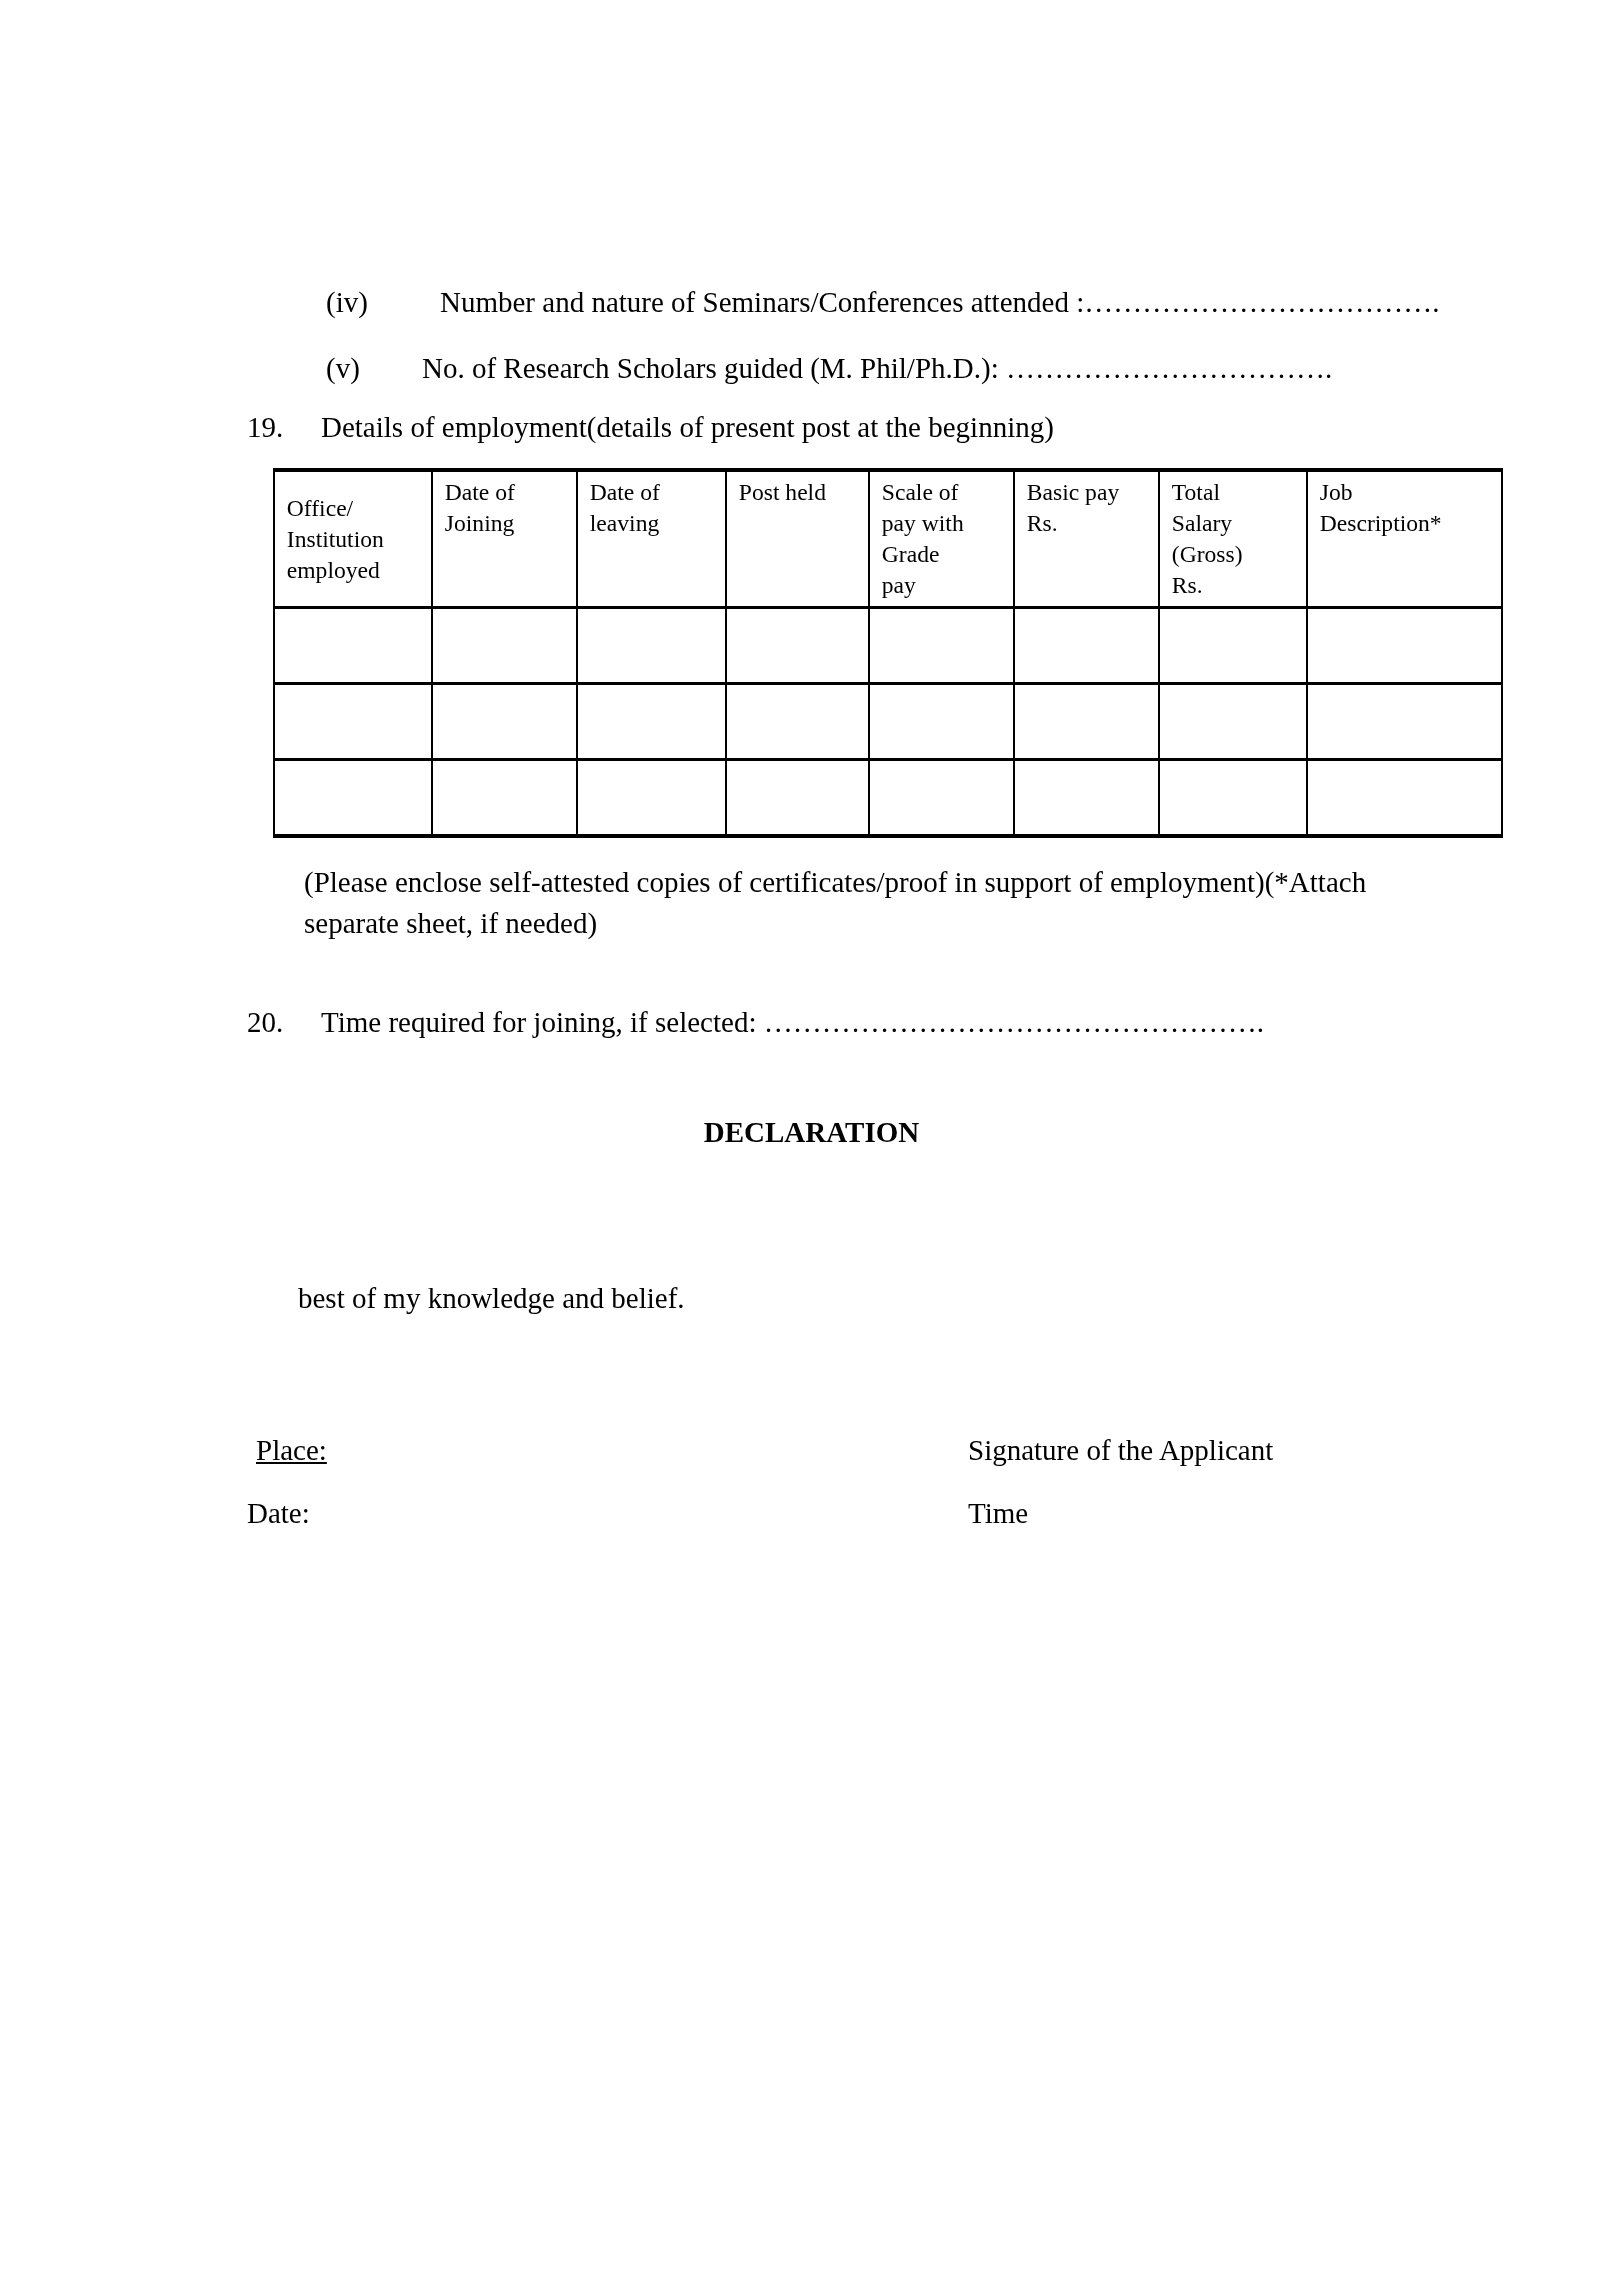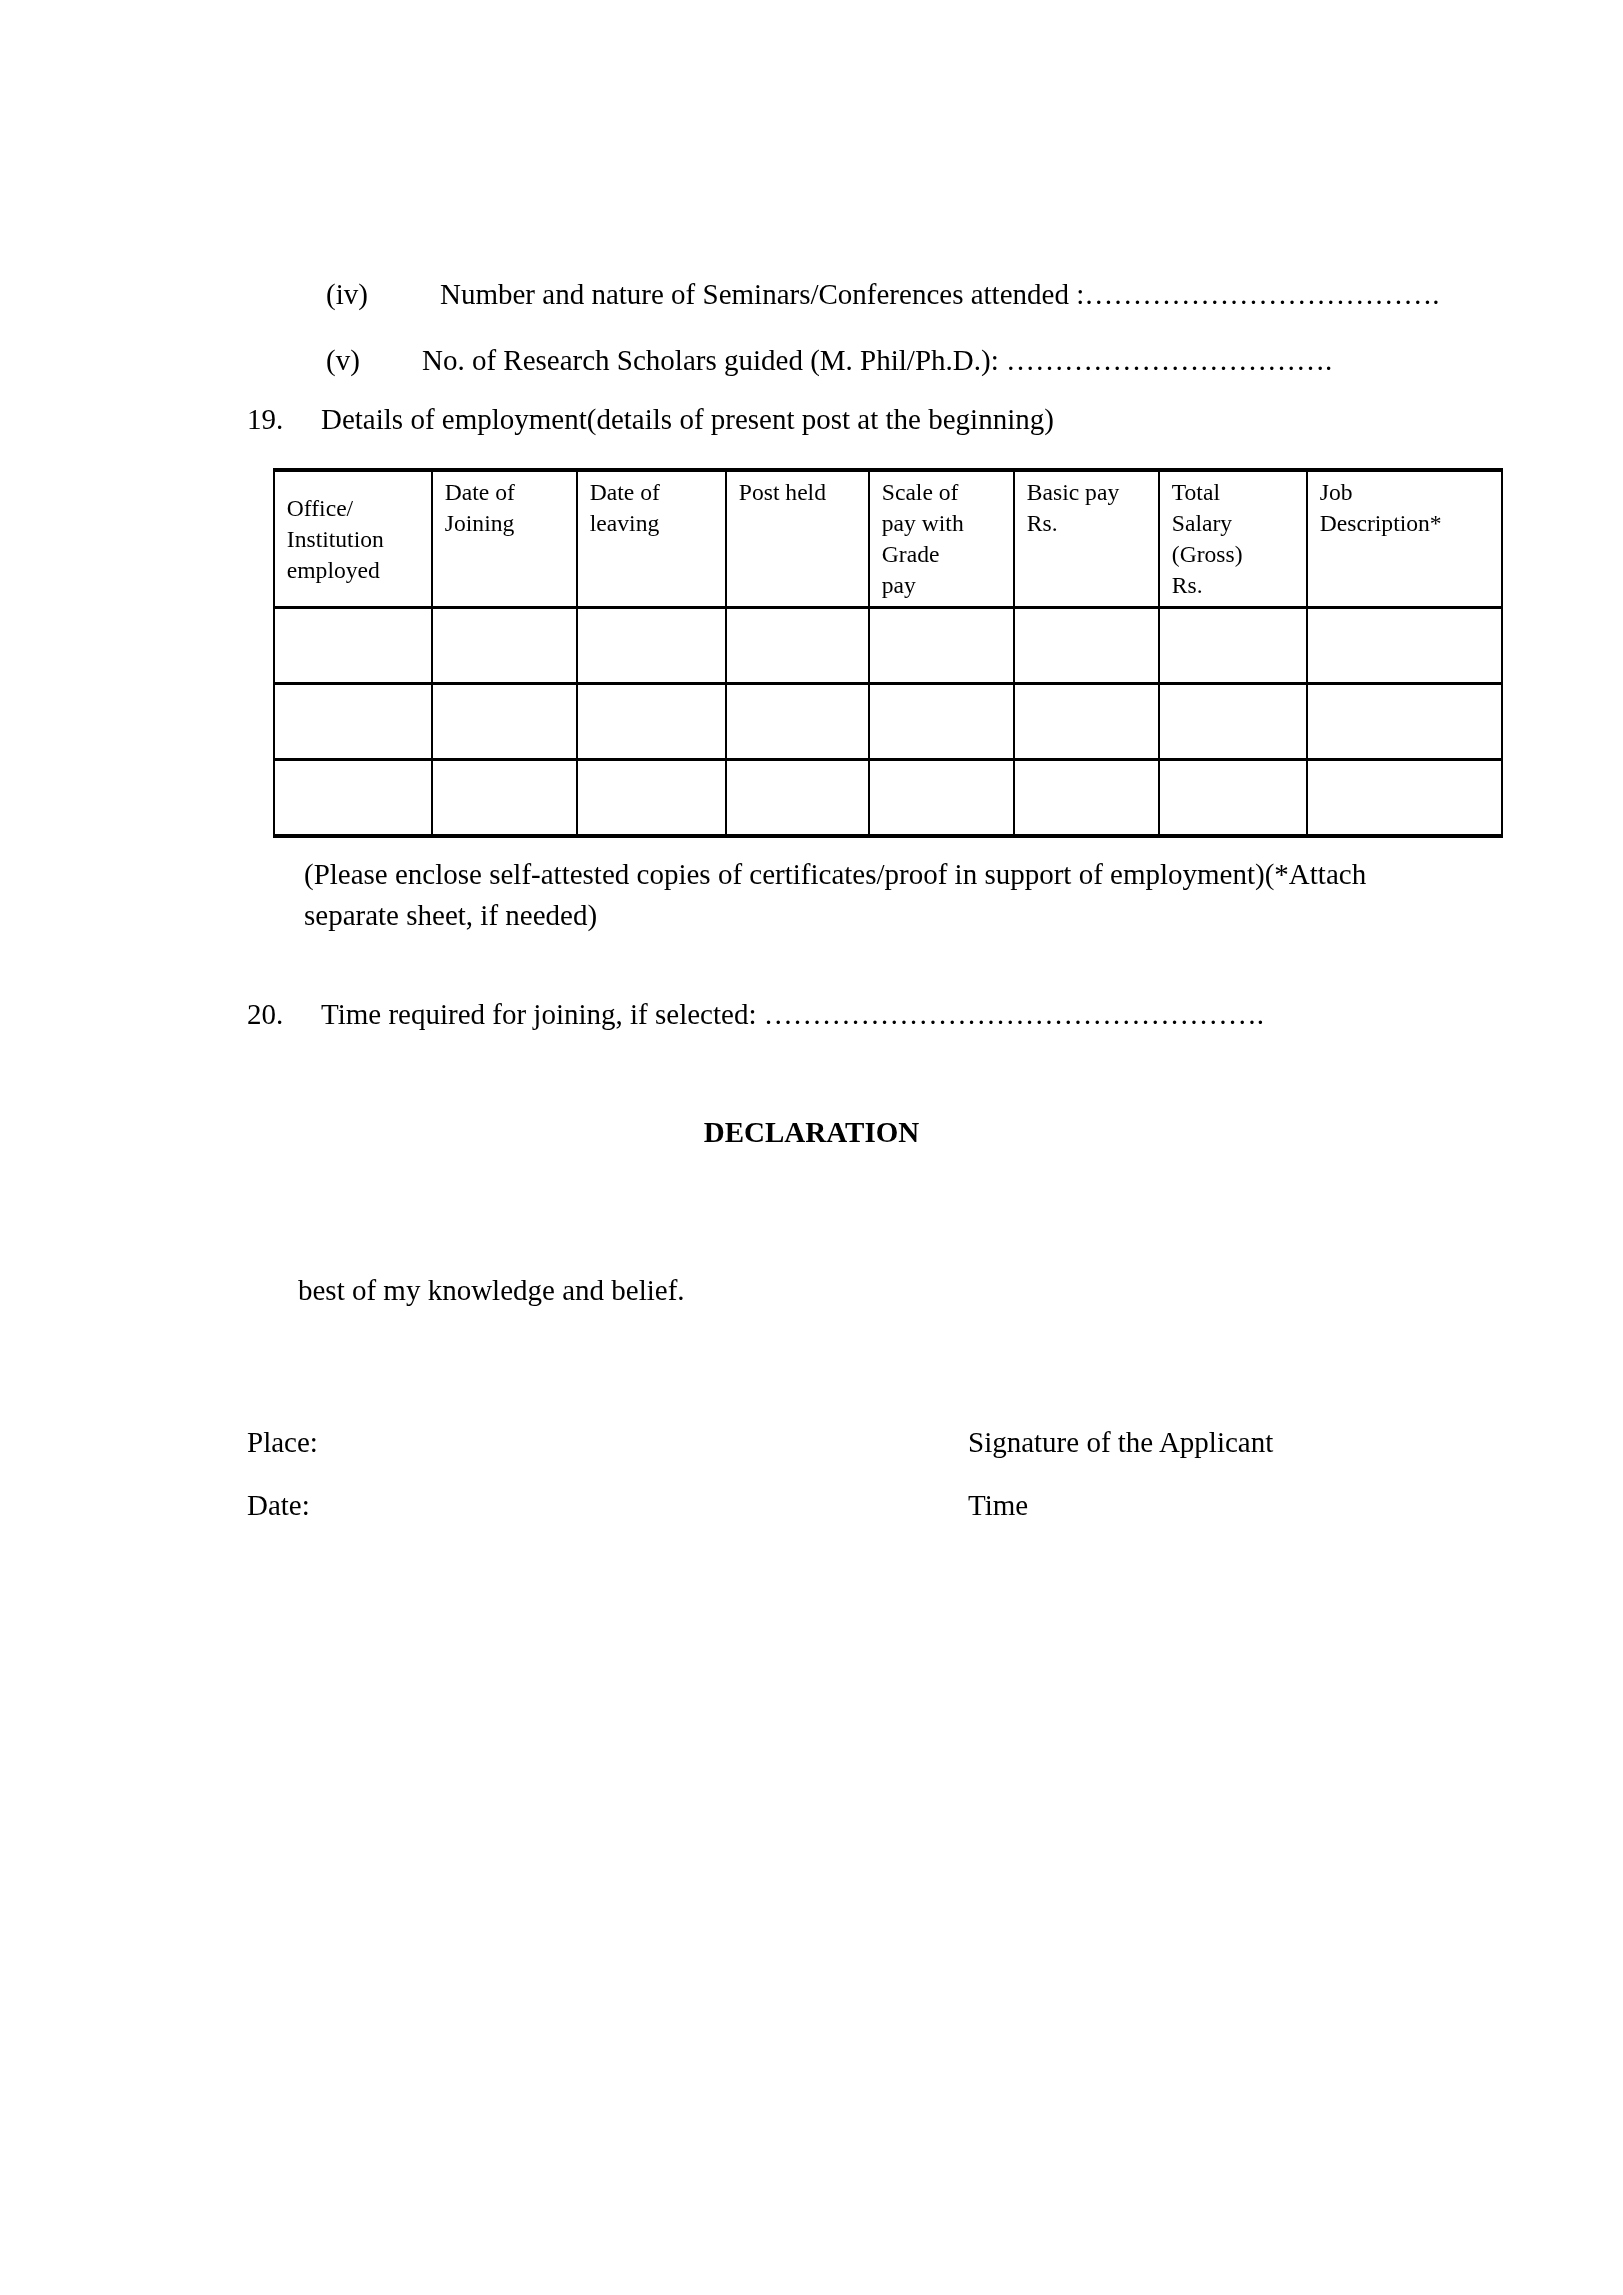--- a/index.html
+++ b/index.html
@@ -14,20 +14,21 @@
     background: #ffffff;
     color: #000000;
     font-family: "Liberation Serif", "DejaVu Serif", serif;
     font-size: 29px;
     line-height: 1.2;
     overflow: hidden;
   }
   .abs {
     position: absolute;
     white-space: nowrap;
+    margin-top: 8px;
   }
   
   table.emp {
     position: absolute;
     left: 273px;
     top: 460px;
     width: 1228px;
     border-collapse: collapse;
     table-layout: fixed;
     border-top: 4.6px solid #000;
@@ -147,20 +148,20 @@
   <div class="abs" style="left:304px; top:857px;">(Please enclose self-attested copies of certificates/proof in support of employment)(*Attach</div>
   <div class="abs" style="left:304px; top:898px;">separate sheet, if needed)</div>
 
   <div class="abs" style="left:247px; top:997px;">20.</div>
   <div class="abs" style="left:321px; top:997px;">Time required for joining, if selected: …………………………………………….</div>
 
   <div class="center-line bold" style="top:1115px;">DECLARATION</div>
 
   <div class="abs" style="left:298px; top:1273px;">best of my knowledge and belief.</div>
 
-  <div class="abs" style="left:247px; top:1425px;">Place:</div>
+  <div class="abs" style="left:256px; top:1425px;text-decoration:underline;">Place:</div>
   <div class="abs" style="left:968px; top:1425px;">Signature of the Applicant</div>
 
   <div class="abs" style="left:247px; top:1488px;">Date:</div>
   <div class="abs" style="left:968px; top:1488px;">Time</div>
 
 </div>
 
 
 </body></html>

